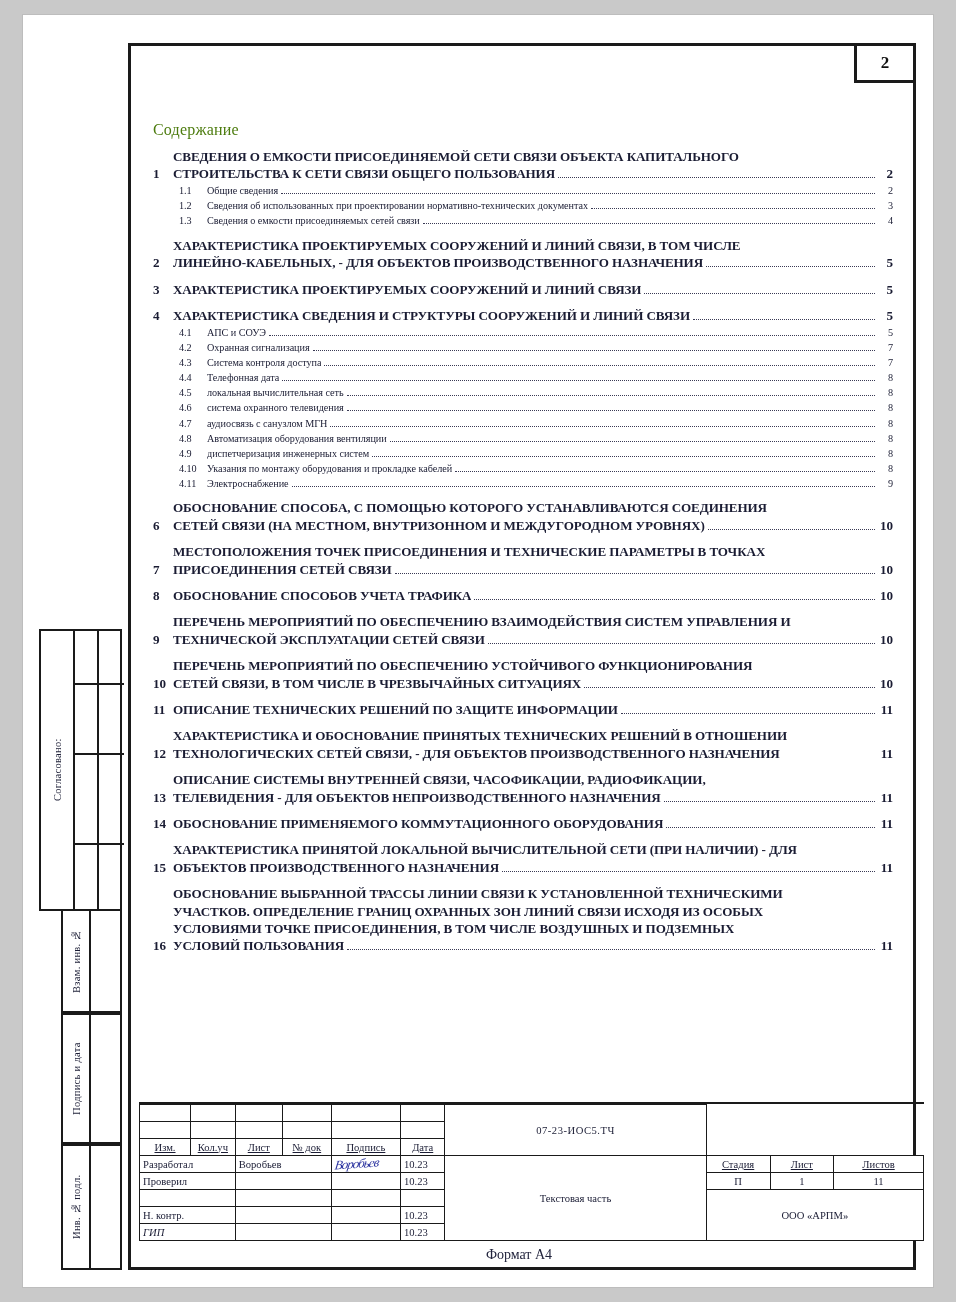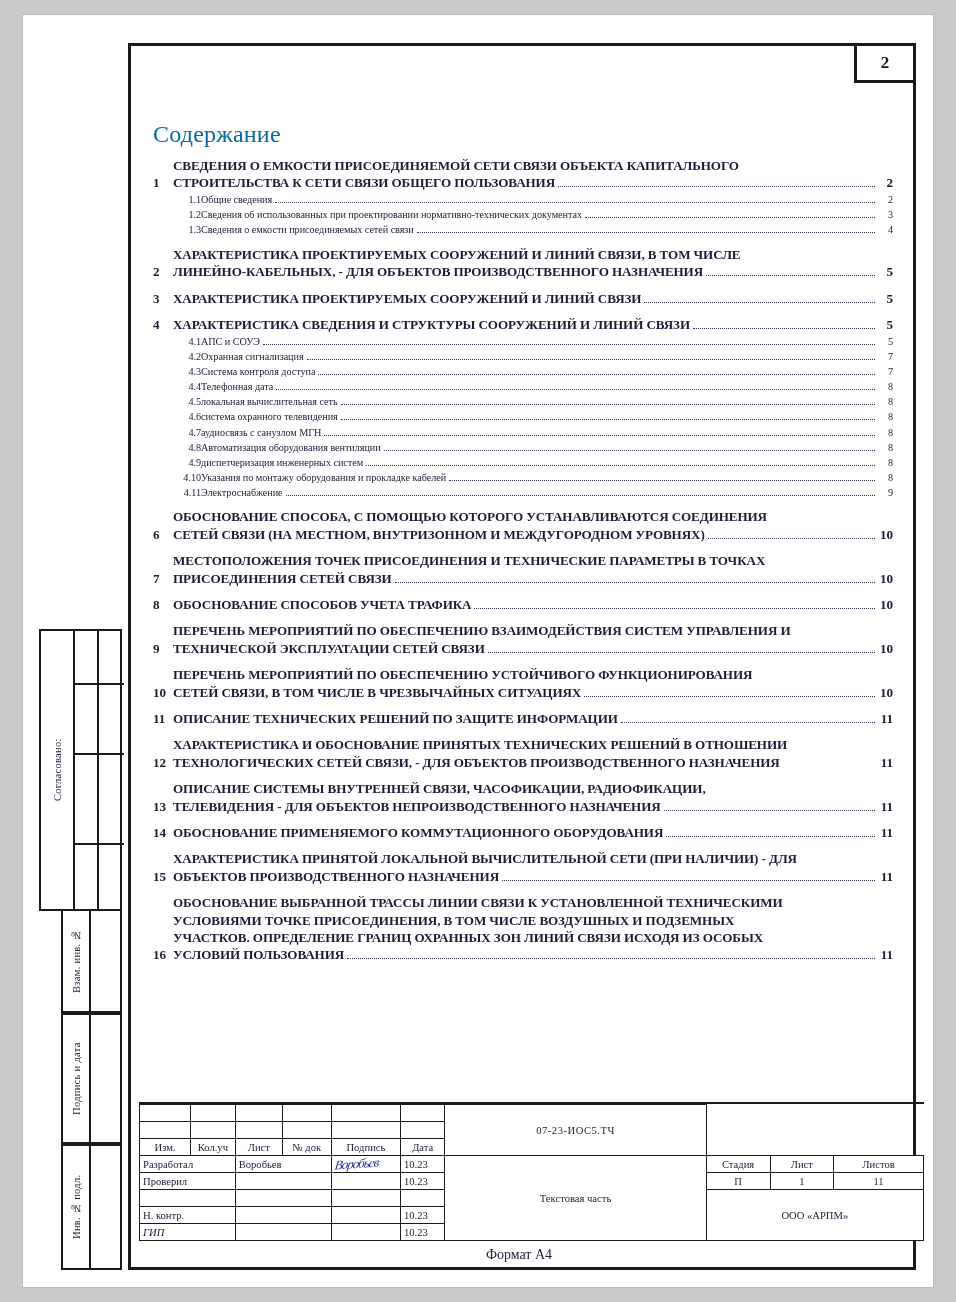--- a/index.html
+++ b/index.html
@@ -43,22 +43,22 @@
     font-family: "Liberation Serif", serif;
   }
 
   
   #toc {
     position: absolute;
     left: 22px; top: 75px;
     width: 740px;
   }
   .toc-title {
-    font-size: 24px;
-    color: #0369a1;
+    font-size: 16px;
+    color: #4d7c0f;
     margin-bottom: 7px;
     letter-spacing: 0.2px;
   }
   .entry {
     display: flex;
     align-items: flex-end;
     color: #1a1c33;
     line-height: 1.33;
   }
   .e-l1 {
@@ -70,21 +70,21 @@
   .e-l2 {
     font-size: 10.2px;
     margin-top: 1.5px;
     letter-spacing: -0.05px;
   }
   .e-num {
     flex: 0 0 auto;
     text-align: left;
   }
   .e-l1 .e-num { width: 20px; }
-  .e-l2 .e-num { width: 28px; margin-left: 20px; text-align: right; }
+  .e-l2 .e-num { width: 28px; margin-left: 26px; }
   .e-body {
     flex: 1 1 auto;
     min-width: 0;
   }
   .e-line {
     display: flex;
     align-items: baseline;
     width: 100%;
   }
   .e-text { flex: 0 1 auto; white-space: nowrap; overflow: hidden; }
@@ -149,21 +149,21 @@
   }
   table.st td {
     border: 1.6px solid #1a1a1a;
     font-size: 10.6px;
     color: #1b1d35;
     padding: 0 3px;
     height: 17px;
     vertical-align: middle;
     background: #fff;
   }
-  td.hdr { font-weight: normal; text-align: center; font-size: 10px; }
+  td.hdr { font-weight: normal; text-align: center; font-size: 10px; text-decoration: underline; }
   td.blank { }
   .docnum {
     font-size: 26px;
     color: #17192e;
     text-align: center;
     letter-spacing: 0.5px;
     font-family: "Liberation Serif", serif;
   }
   .ctr { text-align: center; }
   .orgname { font-size: 17px; text-align: center; color: #17192e; }
@@ -519,25 +519,25 @@
               </div>
             </div>
             <div class="entry e-l1">
               <div class="e-num">16</div>
               <div class="e-body">
                 <div class="e-line">
                   <span class="e-text">ОБОСНОВАНИЕ ВЫБРАННОЙ ТРАССЫ ЛИНИИ СВЯЗИ К УСТАНОВЛЕННОЙ ТЕХНИЧЕСКИМИ</span>
                   <span class="e-nodots"></span>
                 </div>
                 <div class="e-line">
+                  <span class="e-text">УЧАСТКОВ. ОПРЕДЕЛЕНИЕ ГРАНИЦ ОХРАННЫХ ЗОН ЛИНИЙ СВЯЗИ ИСХОДЯ ИЗ ОСОБЫХ</span>
+                  <span class="e-nodots"></span>
+                </div>
+                <div class="e-line">
                   <span class="e-text">УСЛОВИЯМИ ТОЧКЕ ПРИСОЕДИНЕНИЯ, В ТОМ ЧИСЛЕ ВОЗДУШНЫХ И ПОДЗЕМНЫХ</span>
-                  <span class="e-nodots"></span>
-                </div>
-                <div class="e-line">
-                  <span class="e-text">УЧАСТКОВ. ОПРЕДЕЛЕНИЕ ГРАНИЦ ОХРАННЫХ ЗОН ЛИНИЙ СВЯЗИ ИСХОДЯ ИЗ ОСОБЫХ</span>
                   <span class="e-nodots"></span>
                 </div>
                 <div class="e-line">
                   <span class="e-text">УСЛОВИЙ ПОЛЬЗОВАНИЯ</span>
                   <span class="e-dots"></span>
                   <span class="e-page">11</span>
                 </div>
               </div>
             </div>
           </div>

